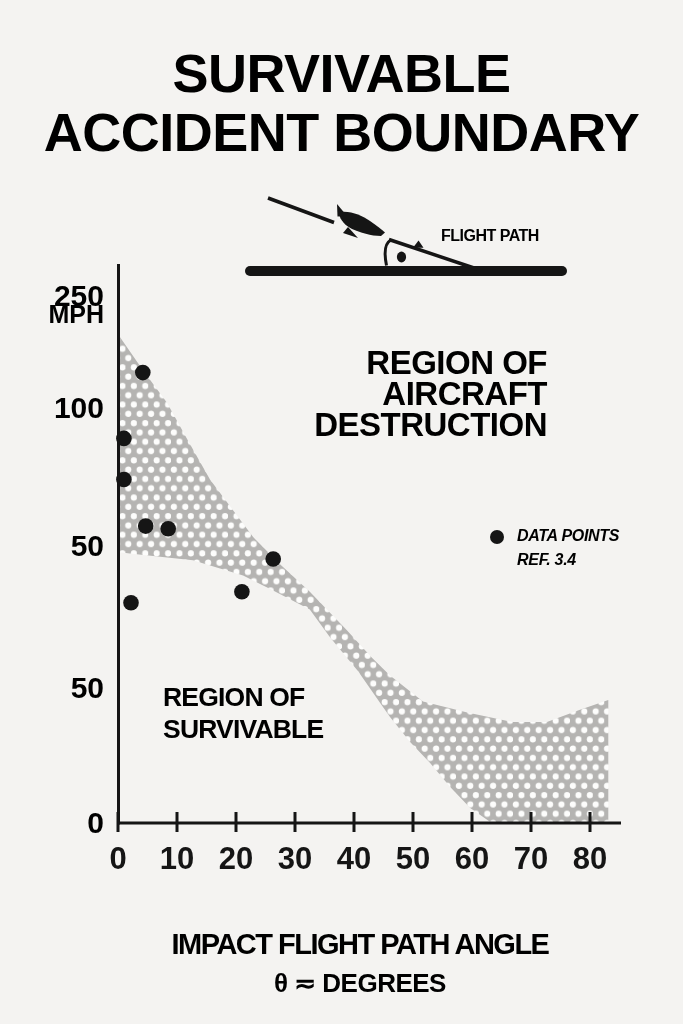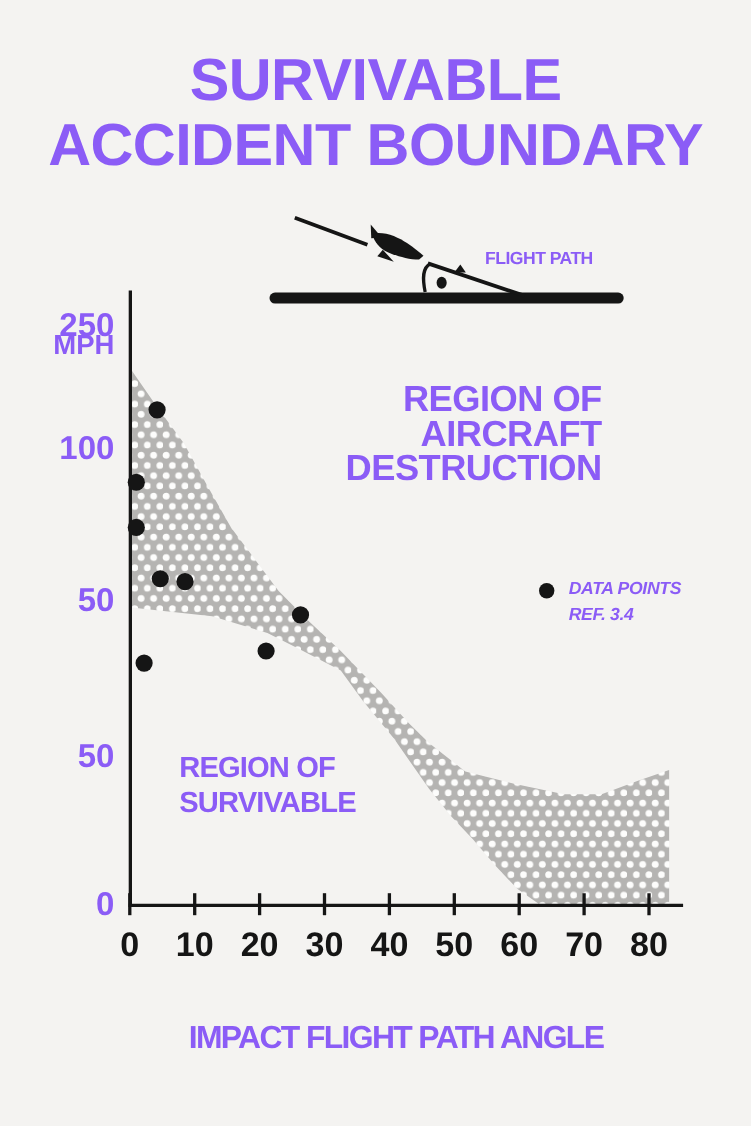--- a/index.html
+++ b/index.html
@@ -1,18 +1,18 @@
 <!DOCTYPE html>
 <html><head>
 <meta charset="utf-8">
 <style>
   html,body{margin:0;padding:0;background:#f4f3f1;}
   .poster{
     position:relative;width:683px;height:1024px;overflow:hidden;
-    background:#f4f3f1;color:#8b5cf6;
+    background:#f4f3f1;color:#000000;
     font-family:"Liberation Sans",sans-serif;
   }
   .title{
     position:absolute;top:44px;left:0;right:0;text-align:center;
     font-weight:700;font-size:54px;line-height:59px;letter-spacing:-0.5px;
   }
   #plot-svg{position:absolute;left:0;top:0;width:683px;height:1024px;}
   #plot-svg text{
     font-family:"Liberation Sans",sans-serif;font-weight:700;
     font-size:31px;fill:#151515;
@@ -150,15 +150,16 @@
     <div>SURVIVABLE</div>
   </div>
 
   <div class="legend-text">
     <div>DATA POINTS</div>
     <div>REF. 3.4</div>
   </div>
 
   <div class="axis-title">
     <div class="l1">IMPACT FLIGHT PATH ANGLE</div>
+    <div class="l2">θ ≂ DEGREES</div>
   </div>
 
 </div>
 
 </body></html>

